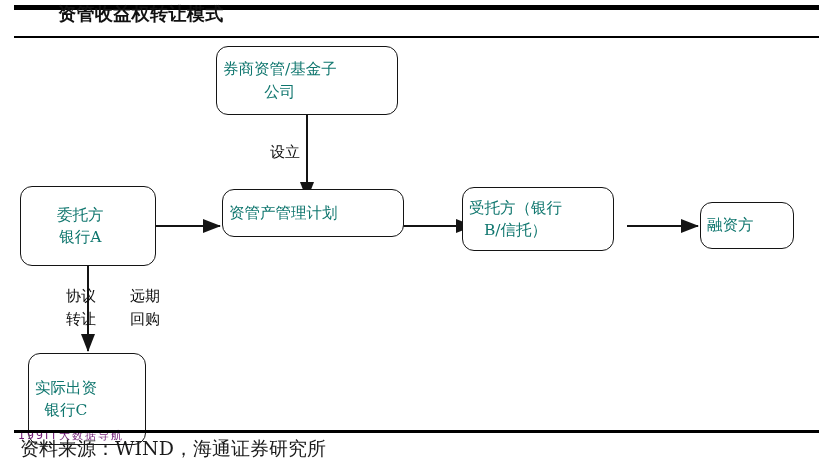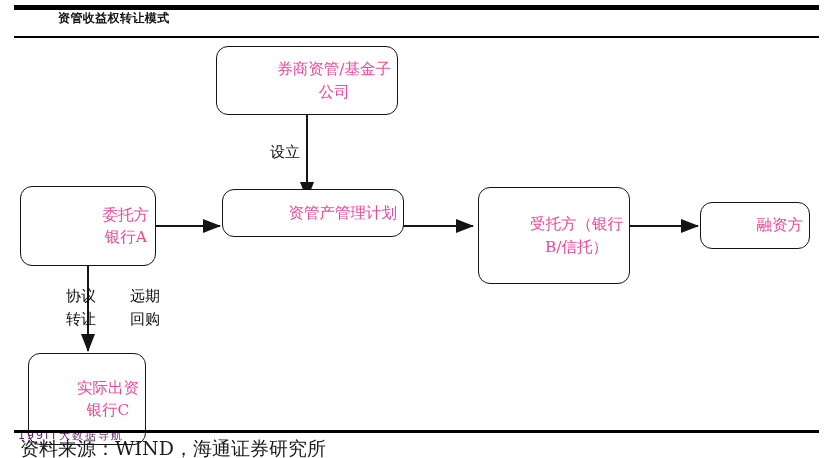--- a/index.html
+++ b/index.html
@@ -37,22 +37,22 @@
     position: absolute;
     left: 14px;
     top: 430px;
     width: 805px;
     height: 3px;
     background: #000000;
   }
   .title {
     position: absolute;
     left: 58px;
-    top: 10px;
-    font-size: 12px;
+    top: 2px;
+    font-size: 18px;
     font-weight: bold;
     letter-spacing: 0.4px;
     color: #111111;
     font-family: "DejaVu Serif", "Liberation Serif", serif;
     white-space: nowrap;
   }
 
   
   .watermark {
     position: absolute;
@@ -79,35 +79,35 @@
 
   
   .node {
     position: absolute;
     box-sizing: border-box;
     border: 1.6px solid #141414;
     border-radius: 12px;
     background: #ffffff;
     display: flex;
     align-items: center;
-    justify-content: flex-end;
+    justify-content: flex-start;
     text-align: center;
     font-size: 15.5px;
     line-height: 1.45;
-    color: #ec4899;
+    color: #0f766e;
     font-family: "DejaVu Serif", "Liberation Serif", serif;
     padding: 2px 6px;
   }
   .node span { display: block; white-space: pre-line; }
 
   #node-sponsor  { left: 216px; top: 46px;  width: 182px; height: 69px; }
   #node-client   { left: 20px;  top: 186px; width: 136px; height: 80px; padding-left: 36px; }
   #node-plan     { left: 222px; top: 189px; width: 182px; height: 48px; }
-  #node-trustee  { left: 478px; top: 187px; width: 152px; height: 97px; }
-  #node-borrower { left: 700px; top: 202px; width: 110px; height: 47px; }
+  #node-trustee  { left: 462px; top: 187px; width: 152px; height: 64px; }
+  #node-borrower { left: 700px; top: 202px; width: 94px; height: 47px; }
   #node-funder   { left: 28px;  top: 353px; width: 118px; height: 92px; }
 
   
   .edge-label {
     position: absolute;
     font-size: 15px;
     line-height: 1.5;
     color: #0d0d0d;
     text-align: right;
     white-space: pre-line;

